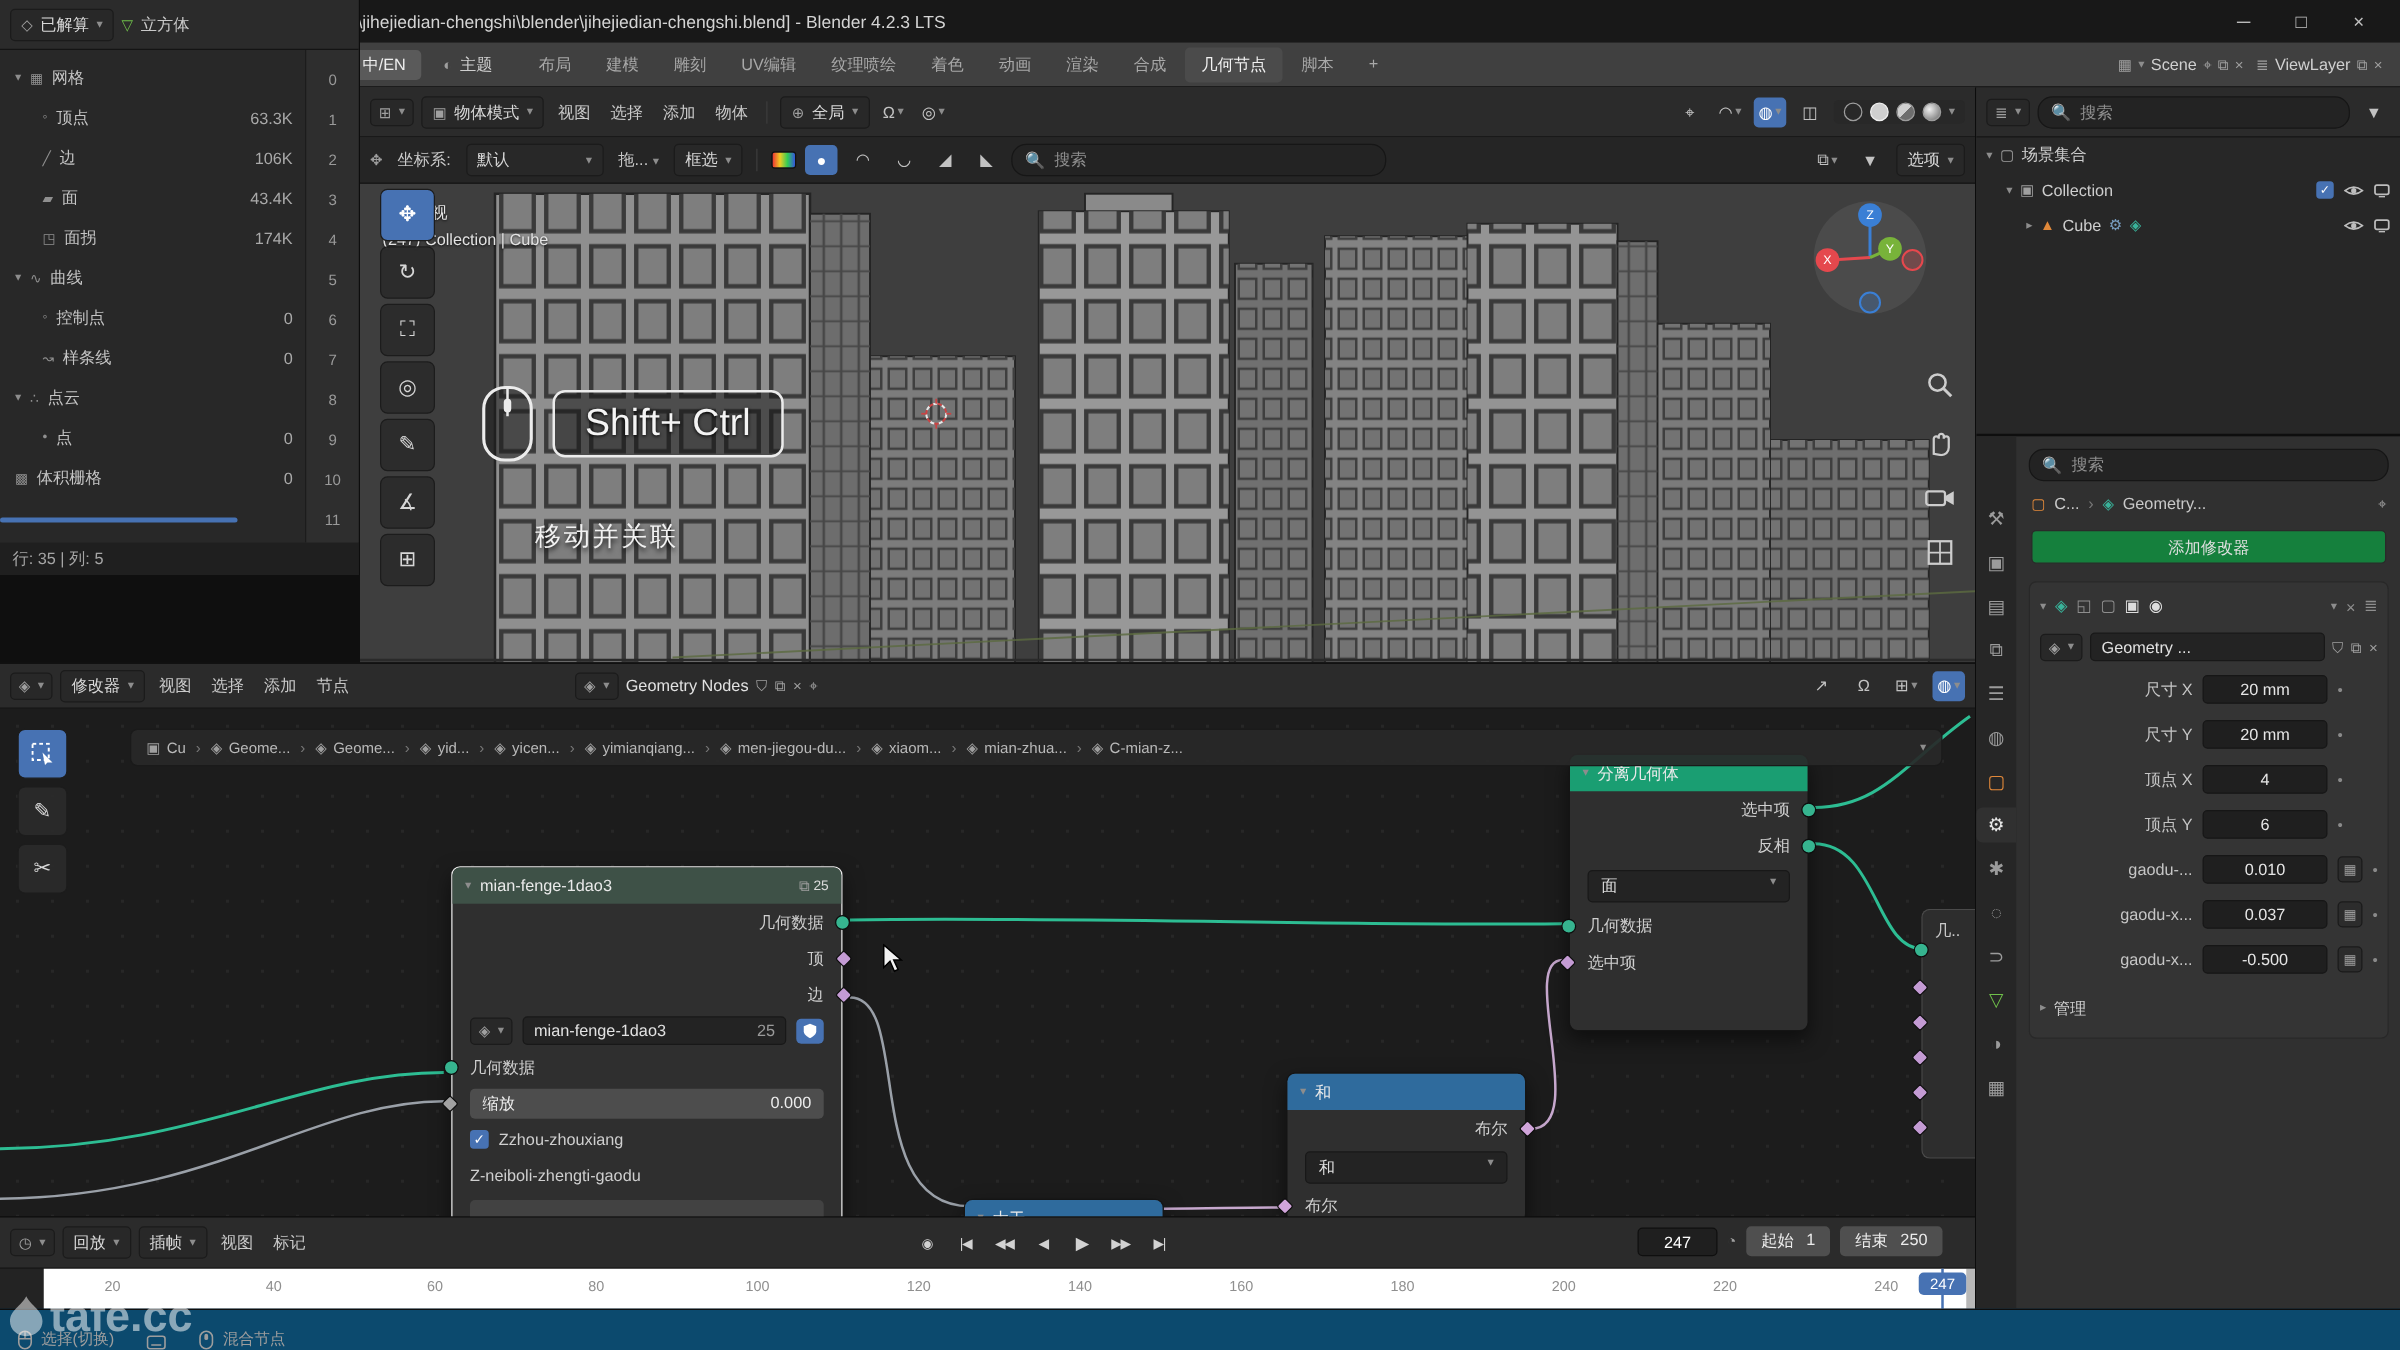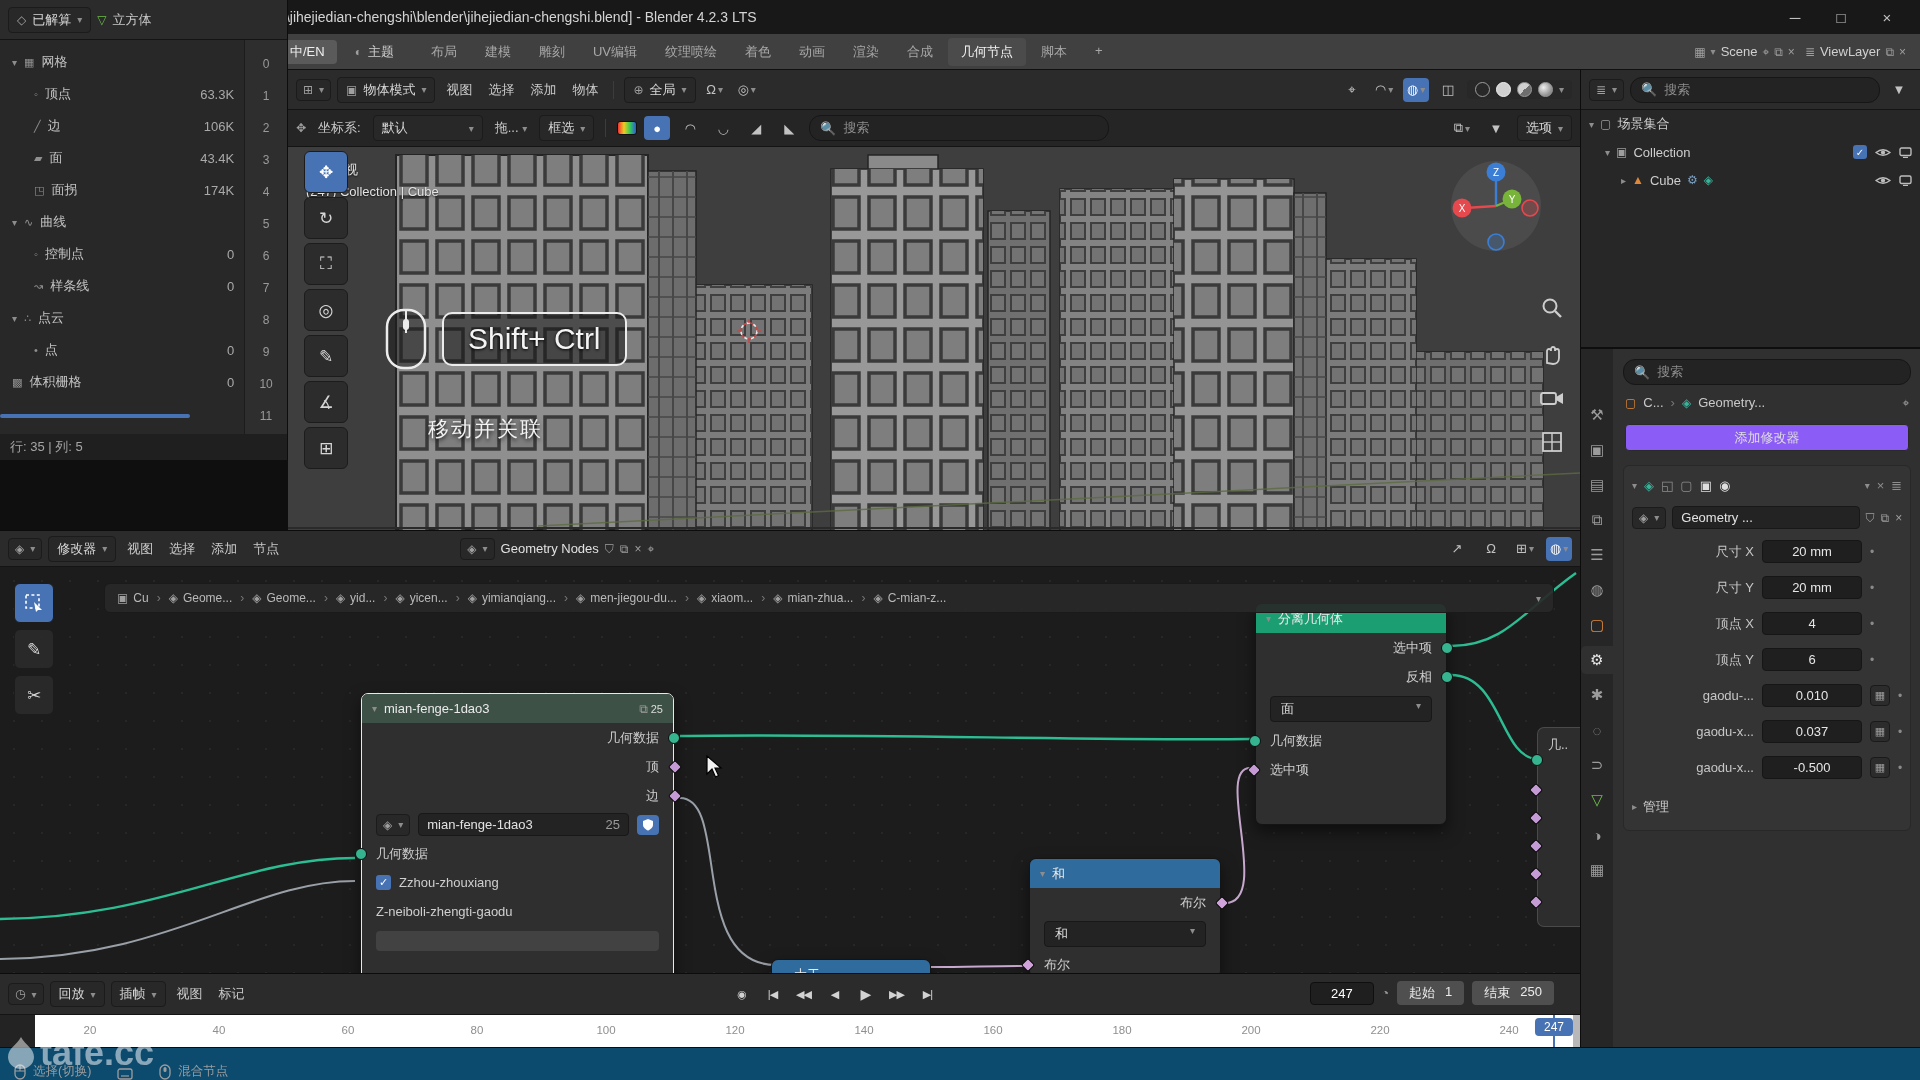--- a/index.html
+++ b/index.html
@@ -132,21 +132,21 @@
   .ol-header { height:40px; }
   .ol-row { height:28px; display:flex; align-items:center; gap:6px; padding:0 8px; color:#cdcdcd; white-space:nowrap; }
   .ol-right { margin-left:auto; display:flex; align-items:center; gap:8px; }
   .cbx { width:14px; height:14px; background:var(--accent,#4772b3); border-radius:3px; color:#fff; font-size:10px; display:flex; align-items:center; justify-content:center; }
   .properties { flex:1; display:flex; }
   .ptabs { width:40px; background:#262626; padding-top:52px; display:flex; flex-direction:column; align-items:center; gap:7px; }
   .ptab { width:32px; height:28px; display:flex; align-items:center; justify-content:center; color:#9b9b9b; font-size:15px; border-radius:5px 0 0 5px; }
   .ptab.active { background:#303030; color:#e8e8e8; }
   .pcontent { flex:1; padding:10px 10px 0 10px; }
   .pcrumb { display:flex; align-items:center; gap:7px; margin:10px 2px 0 2px; color:#c9c9c9; }
-  .addmod { margin:14px 2px 0 2px; height:27px; background:#8b5cf6; border:1px solid #2a2a2a; border-radius:4px; display:flex; align-items:center; justify-content:center; color:#dfdfdf; }
+  .addmod { margin:14px 2px 0 2px; height:27px; background:#15803d; border:1px solid #2a2a2a; border-radius:4px; display:flex; align-items:center; justify-content:center; color:#dfdfdf; }
   .modpanel { margin:14px 0 0 0; background:#343434; border:1px solid #282828; border-radius:6px; padding:6px 8px 10px 8px; }
   .mod-hdr { display:flex; align-items:center; gap:7px; color:#bdbdbd; height:26px; }
   .mh { font-size:13px; color:#8e8e8e; } .mh.on { color:#dedede; } .mh.teal { color:#39b39a; }
   .mod-name { display:flex; align-items:center; gap:6px; margin-top:8px; }
   .prow { display:flex; align-items:center; gap:8px; height:27px; margin-top:9px; }
   .plabel { width:122px; text-align:right; color:#c6c6c6; white-space:nowrap; overflow:hidden; }
   .pval { width:100px; background:#1f1f1f; border:1px solid #161616; border-radius:4px; padding:3px 0; text-align:center; color:#e6e6e6; }
   .pgrid { width:20px; height:21px; background:#2c2c2c; border:1px solid #1a1a1a; border-radius:4px; display:flex; align-items:center; justify-content:center; color:#9a9a9a; font-size:11px; }
   .pdot { color:#8a8a8a; font-size:12px; }
   .manage { color:#cdcdcd; margin-top:12px; gap:6px; }
@@ -635,20 +635,27 @@
               <svg width="12" height="13">
                 <path d="M6,1 L11,3 V7 C11,10.5 6,12.5 6,12.5 C6,12.5 1,10.5 1,7 V3 Z" fill="#fff"></path>
               </svg>
             </span>
         </div>
         <div class="nrow">
             <span class="sock l sg"></span>
             <span>几何数据</span>
           </div>
         <div class="nrow">
+            <span class="sock l dia sfl"></span>
+            <div class="nslider">
+              <span>缩放</span>
+              <span>0.000</span>
+            </div>
+          </div>
+        <div class="nrow">
             <span class="ncheck">✓</span>
             <span>Zzhou-zhouxiang</span>
           </div>
         <div class="nrow">
             <span>Z-neiboli-zhengti-gaodu</span>
           </div>
         <div class="nrow">
             <div class="nslider dim"></div>
           </div>
       </div>

